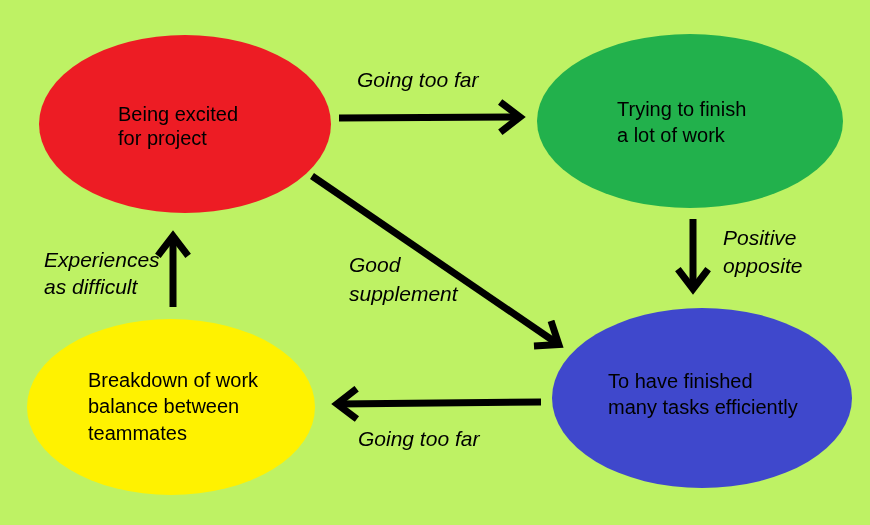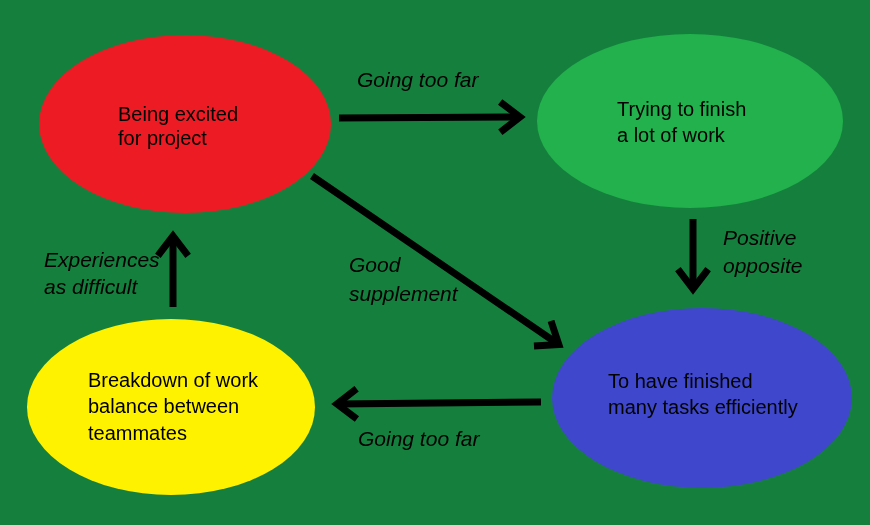--- a/index.html
+++ b/index.html
@@ -4,21 +4,21 @@
 <style>
   html, body {
     margin: 0;
     padding: 0;
     background: #ffffff;
   }
   .canvas {
     position: relative;
     width: 870px;
     height: 525px;
-    background: #15803d;
+    background: #bef264;
     overflow: hidden;
   }
   svg {
     display: block;
     font-family: "Liberation Sans", sans-serif;
   }
   .node-text {
     font-size: 20px;
     fill: #000000;
     font-style: normal;

